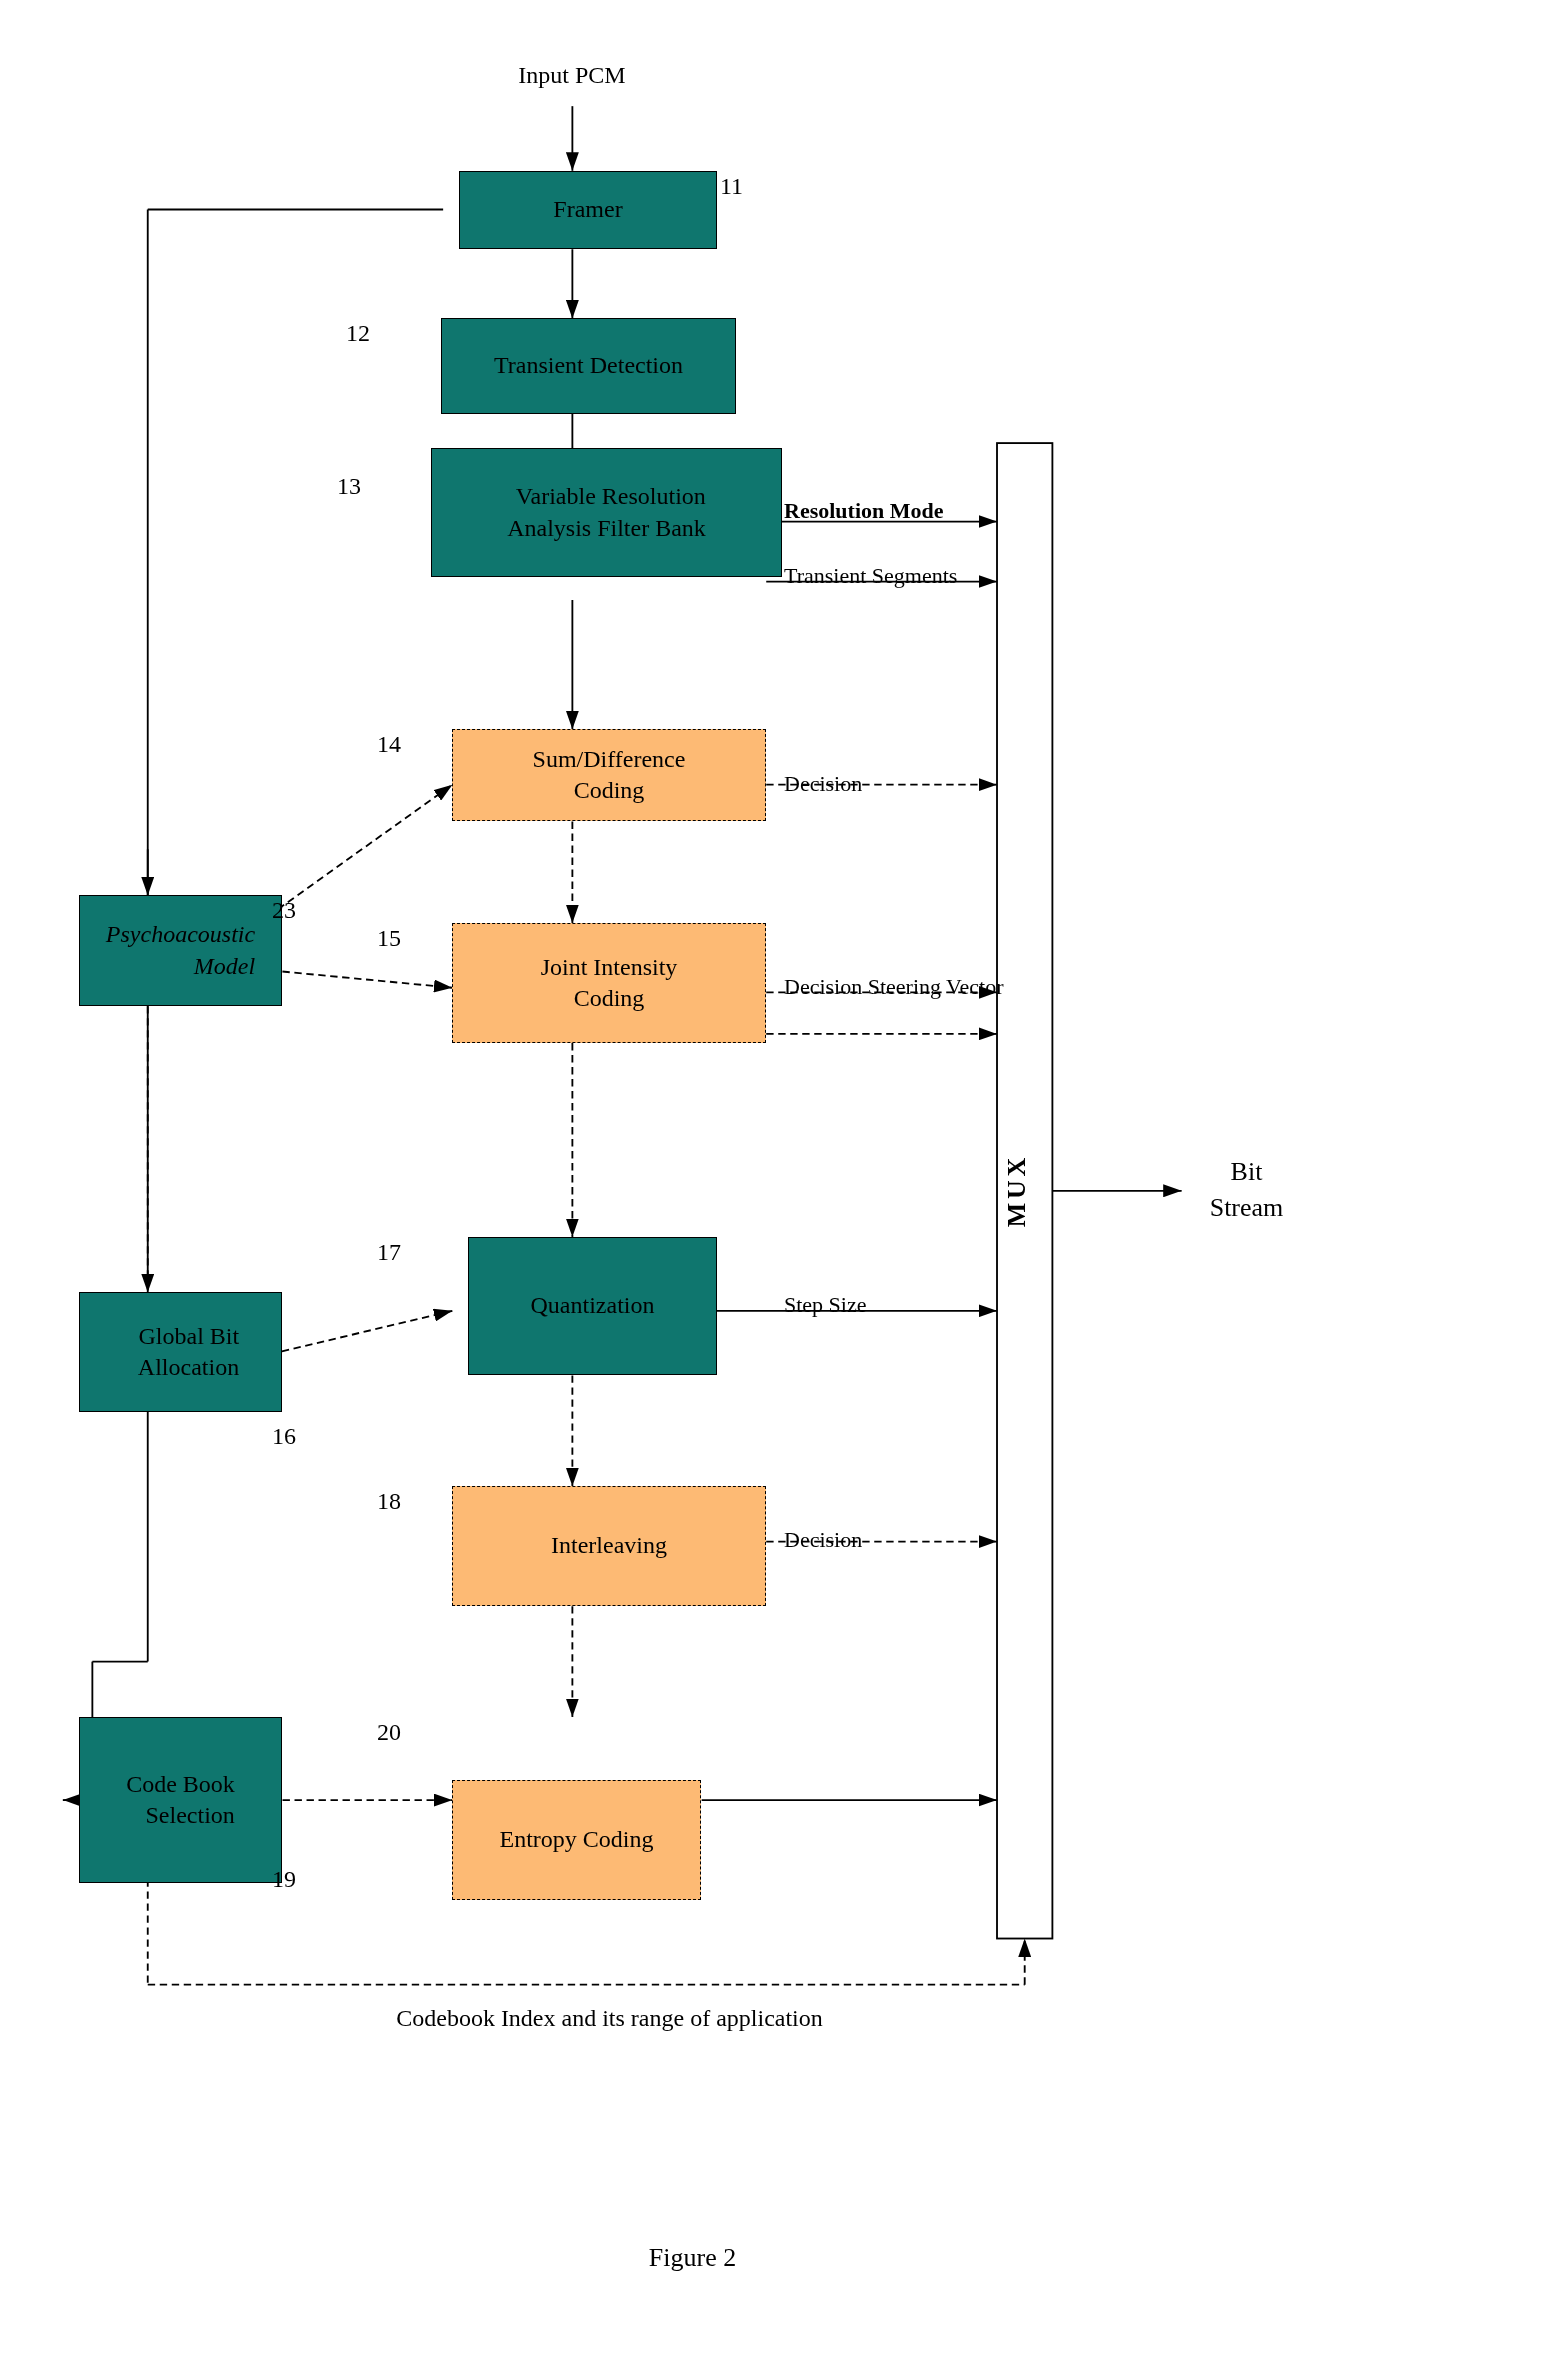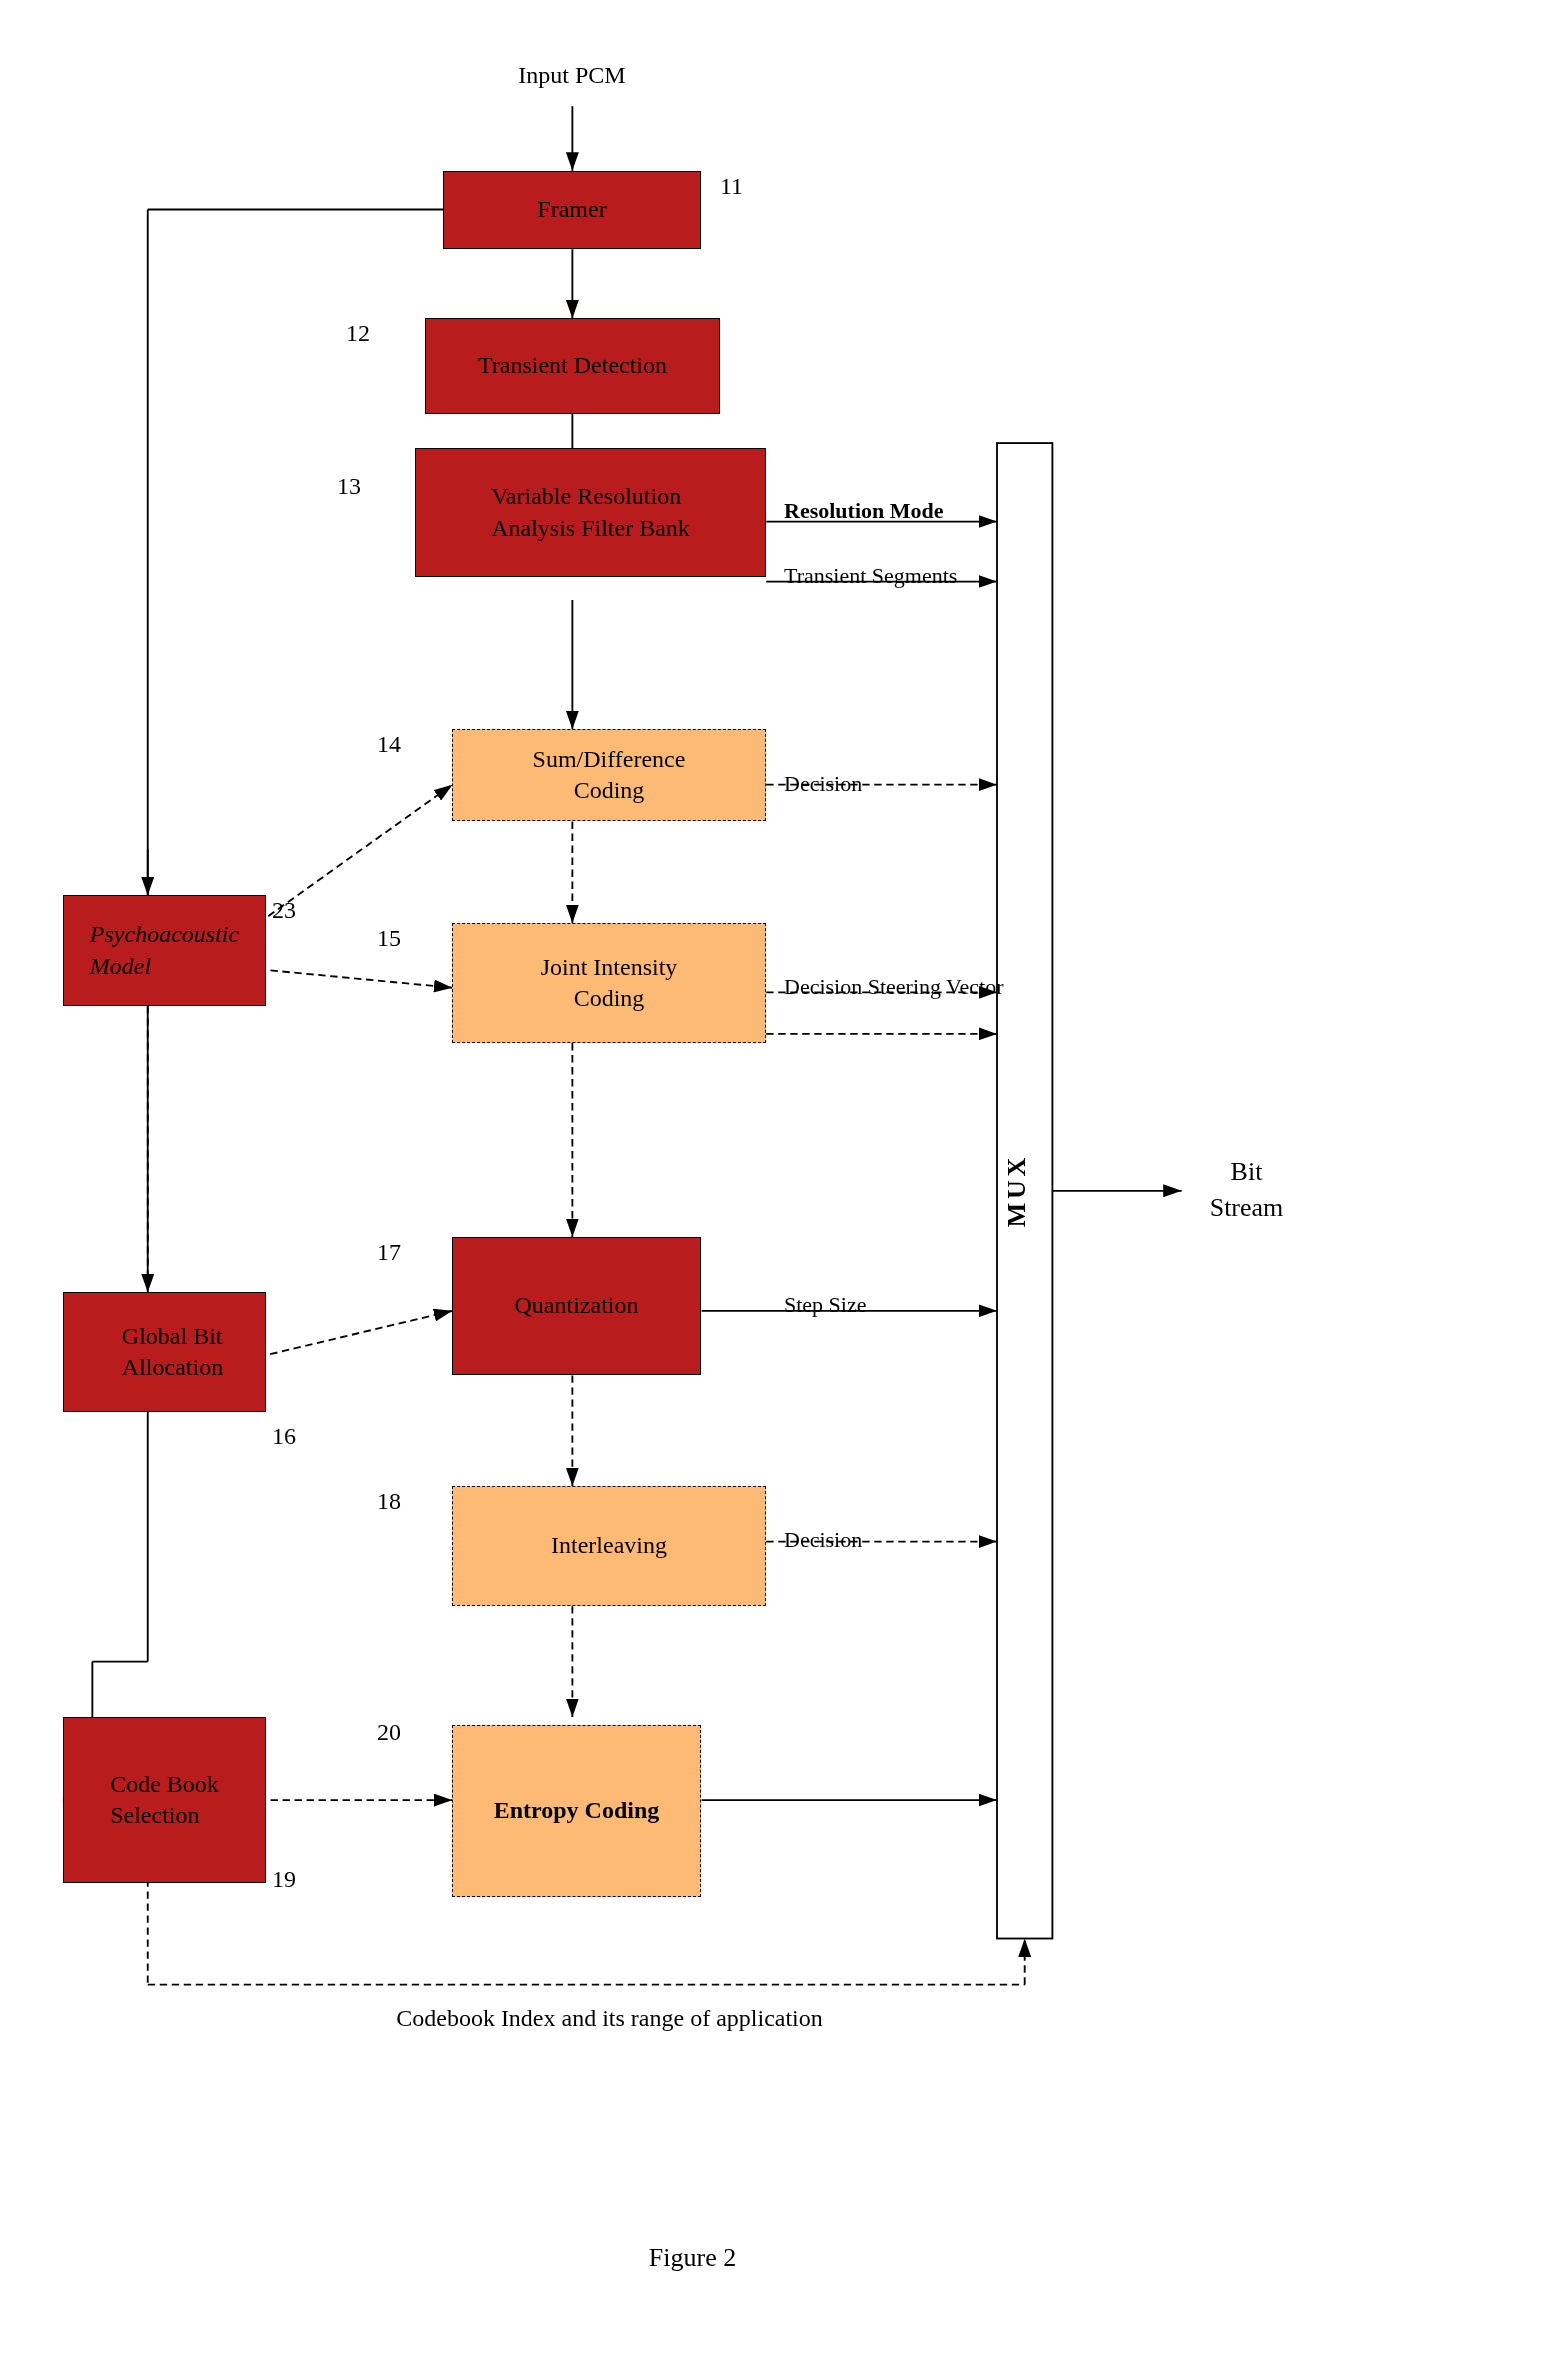--- a/index.html
+++ b/index.html
@@ -12,27 +12,28 @@
     }
     .diagram-container {
       position: relative;
       width: 1562px;
       height: 2377px;
       overflow: hidden;
     }
     .box {
       position: absolute;
       border: 1.8px solid #000;
-      background: #b91c1c;
+      background: #0f766e;
       display: flex;
       align-items: center;
       justify-content: center;
-      text-align: left;
+      text-align: right;
       font-size: 24px;
       line-height: 1.3;
+      margin-left: 16px;
     }
     .box-dashed {
       position: absolute;
       border: 1.8px dashed #000;
       background: #fdba74;
       display: flex;
       align-items: center;
       justify-content: center;
       text-align: center;
       font-size: 24px;
@@ -181,21 +182,21 @@
 
   <div class="box-dashed" style="left:452px; top:1486px; width:314px; height:120px;">Interleaving</div>
   <div class="label" style="left:377px; top:1486px;">18</div>
 
   <div class="box" style="left:63px; top:1717px; width:203px; height:166px;">
     <span style="white-space:pre-line;">Code Book
 Selection</span>
   </div>
   <div class="label" style="left:272px; top:1864px;">19</div>
 
-  <div class="box-dashed" style="left:452px; top:1725px; width:249px; height:172px;font-weight:bold;">Entropy Coding</div>
+  <div class="box-dashed" style="left:452px; top:1780px; width:249px; height:120px;">Entropy Coding</div>
   <div class="label" style="left:377px; top:1717px;">20</div>
 
   <div class="label" style="left:1000px; top:1154px; width:50px; writing-mode: vertical-rl; text-orientation: mixed; transform: rotate(180deg); font-size:26px; font-weight:bold; letter-spacing:3.7px;">MUX</div>
 
   <div class="label" style="left:1191px; top:1154px; width:111px; font-size:26px; line-height:1.4;">Bit
 Stream</div>
 
   <div class="arrow-label" style="left:784px; top:498px;font-weight:bold;">Resolution
 Mode</div>
   <div class="arrow-label" style="left:784px; top:563px;">Transient

